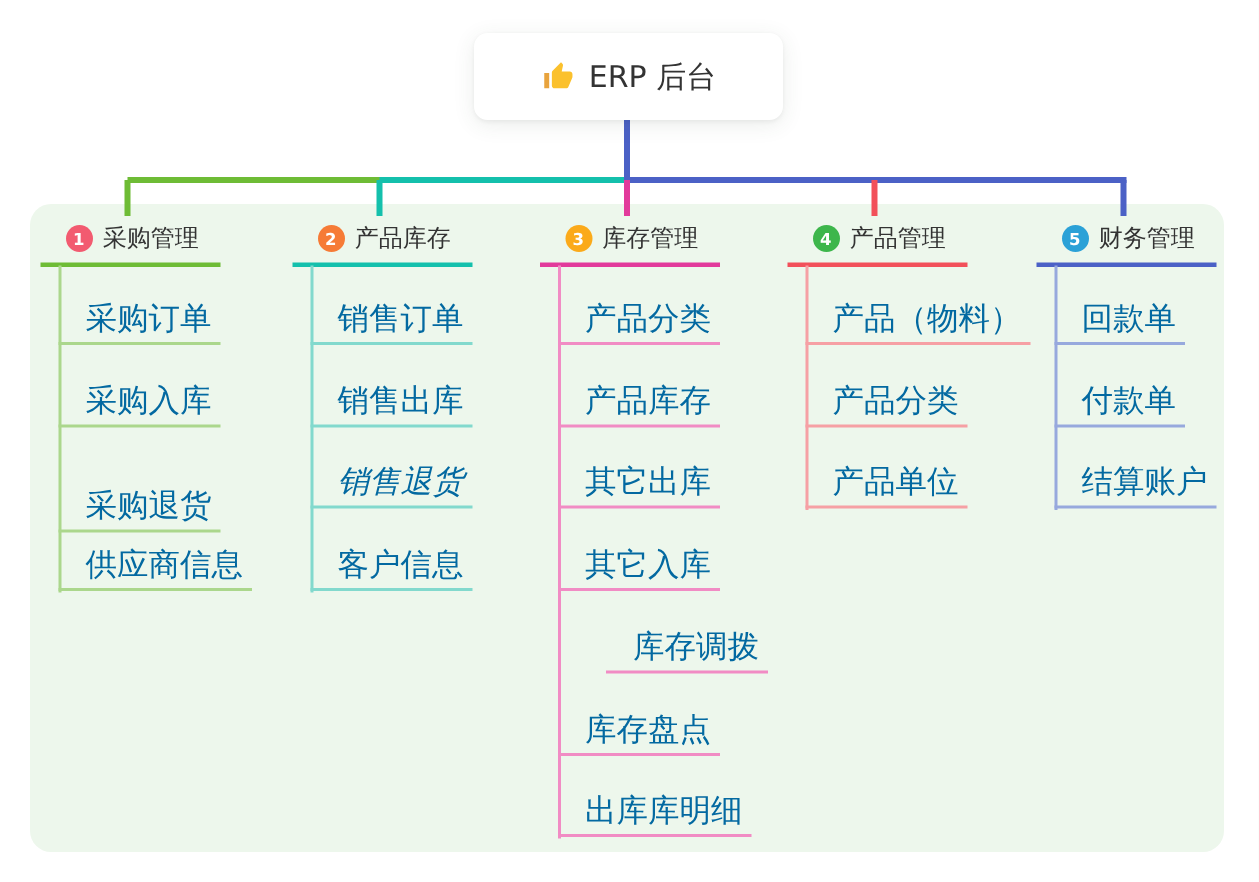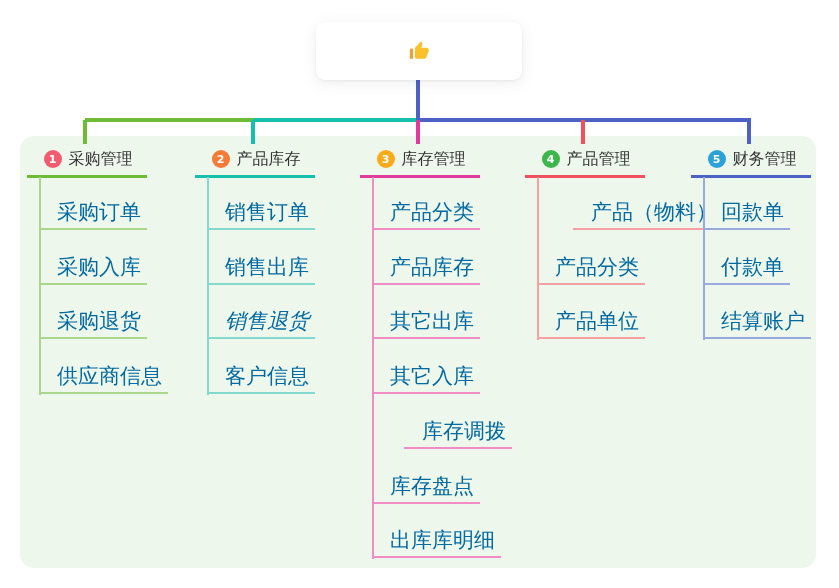--- a/index.html
+++ b/index.html
@@ -53,21 +53,21 @@
       <div class="line" style="position: absolute; left: 416px; top: 118px; width: 335px; height: 4px; background: rgb(75, 97, 198);"></div>
       <div class="line" style="position: absolute; left: 83px; top: 120px; width: 4px; height: 24px; background: rgb(110, 188, 53);"></div>
       <div class="branch-header" style="left: 18px; top: 146px;">
         <span class="badge" style="background: rgb(242, 91, 112);">1</span>
         <span>采购管理</span>
       </div>
       <div class="line" style="position: absolute; left: 27px; top: 175px; width: 120px; height: 3px; background: rgb(110, 188, 53);"></div>
       <div class="line" style="position: absolute; left: 39px; top: 177px; width: 2px; height: 218px; background: rgb(171, 215, 140);"></div>
       <div class="child-wrap" style="left: 39px; top: 203px;"><span class="child-item" style="border-bottom-color: rgb(171, 215, 140);">采购订单</span></div>
       <div class="child-wrap" style="left: 39px; top: 258px;"><span class="child-item" style="border-bottom-color: rgb(171, 215, 140);">采购入库</span></div>
-      <div class="child-wrap" style="left: 39px; top: 312px;"><span class="child-item" style="border-bottom-color: rgb(171, 215, 140);">采购退货</span></div>
+      <div class="child-wrap" style="left: 39px; top: 312px;"><span class="child-item" style="border-bottom-color: rgb(171, 215, 140); margin-top: 16px;">采购退货</span></div>
       <div class="child-wrap" style="left: 39px; top: 367px; font-family: Liberation Serif, serif;"><span class="child-item" style="border-bottom-color: rgb(171, 215, 140);">供应商信息</span></div>
       <div class="line" style="position: absolute; left: 251px; top: 120px; width: 4px; height: 24px; background: rgb(20, 192, 172);"></div>
       <div class="branch-header" style="left: 186px; top: 146px;">
         <span class="badge" style="background: rgb(246, 123, 54);">2</span>
         <span>产品库存</span>
       </div>
       <div class="line" style="position: absolute; left: 195px; top: 175px; width: 120px; height: 3px; background: rgb(20, 192, 172);"></div>
       <div class="line" style="position: absolute; left: 207px; top: 177px; width: 2px; height: 218px; background: rgb(130, 217, 205);"></div>
       <div class="child-wrap" style="left: 207px; top: 203px;"><span class="child-item" style="border-bottom-color: rgb(130, 217, 205);">销售订单</span></div>
       <div class="child-wrap" style="left: 207px; top: 258px;"><span class="child-item" style="border-bottom-color: rgb(130, 217, 205);">销售出库</span></div>
@@ -87,21 +87,21 @@
       <div class="child-wrap" style="left: 372px; top: 422px;"><span class="child-item" style="border-bottom-color: rgb(241, 140, 196); margin-left: 32px;">库存调拨</span></div>
       <div class="child-wrap" style="left: 372px; top: 477px;"><span class="child-item" style="border-bottom-color: rgb(241, 140, 196);">库存盘点</span></div>
       <div class="child-wrap" style="left: 372px; top: 531px;"><span class="child-item" style="border-bottom-color: rgb(241, 140, 196);">出库库明细</span></div>
       <div class="line" style="position: absolute; left: 581px; top: 120px; width: 4px; height: 24px; background: rgb(242, 80, 90);"></div>
       <div class="branch-header" style="left: 516px; top: 146px;">
         <span class="badge" style="background: rgb(61, 182, 75);">4</span>
         <span>产品管理</span>
       </div>
       <div class="line" style="position: absolute; left: 525px; top: 175px; width: 120px; height: 3px; background: rgb(242, 80, 90);"></div>
       <div class="line" style="position: absolute; left: 537px; top: 177px; width: 2px; height: 163px; background: rgb(246, 160, 164);"></div>
-      <div class="child-wrap" style="left: 537px; top: 203px; padding-left: 36px;"><span class="child-item" style="border-bottom-color: rgb(246, 160, 164);">产品（物料）</span></div>
+      <div class="child-wrap" style="left: 537px; top: 203px;"><span class="child-item" style="border-bottom-color: rgb(246, 160, 164);">产品（物料）</span></div>
       <div class="child-wrap" style="left: 537px; top: 258px;"><span class="child-item" style="border-bottom-color: rgb(246, 160, 164);">产品分类</span></div>
       <div class="child-wrap" style="left: 537px; top: 312px;"><span class="child-item" style="border-bottom-color: rgb(246, 160, 164);">产品单位</span></div>
       <div class="line" style="position: absolute; left: 747px; top: 120px; width: 4px; height: 24px; background: rgb(75, 97, 198);"></div>
       <div class="branch-header" style="left: 682px; top: 146px;">
         <span class="badge" style="background: rgb(43, 161, 215);">5</span>
         <span>财务管理</span>
       </div>
       <div class="line" style="position: absolute; left: 691px; top: 175px; width: 120px; height: 3px; background: rgb(75, 97, 198);"></div>
       <div class="line" style="position: absolute; left: 703px; top: 177px; width: 2px; height: 163px; background: rgb(151, 169, 221);"></div>
       <div class="child-wrap" style="left: 703px; top: 203px;"><span class="child-item" style="border-bottom-color: rgb(151, 169, 221);">回款单</span></div>
@@ -109,15 +109,16 @@
       <div class="child-wrap" style="left: 703px; top: 312px;"><span class="child-item" style="border-bottom-color: rgb(151, 169, 221);">结算账户</span></div>
     </div>
 
   <div class="root-card">
     <span>
       <svg width="22" height="22" viewBox="0 0 24 24" aria-hidden="true">
         <path id="thumb-cuff" d="M2 20.5h3.6V9.5H2v11z" fill="#e8a33d"></path>
         <path id="thumb-hand" d="M22.5 10.3c0-1.05-.86-1.9-1.9-1.9h-5.9l.9-4.3.03-.3c0-.39-.16-.75-.42-1L14.2 1.7 8.1 7.8c-.35.34-.56.82-.56 1.34v9.5c0 1.05.86 1.9 1.9 1.9h8.4c.79 0 1.46-.47 1.75-1.15l2.8-6.55c.08-.22.13-.45.13-.7v-1.84z" fill="#fbc12d"></path>
       </svg>
     </span>
+    <span>ERP 后台</span>
   </div>
 
 </div>
 
 </body></html>

